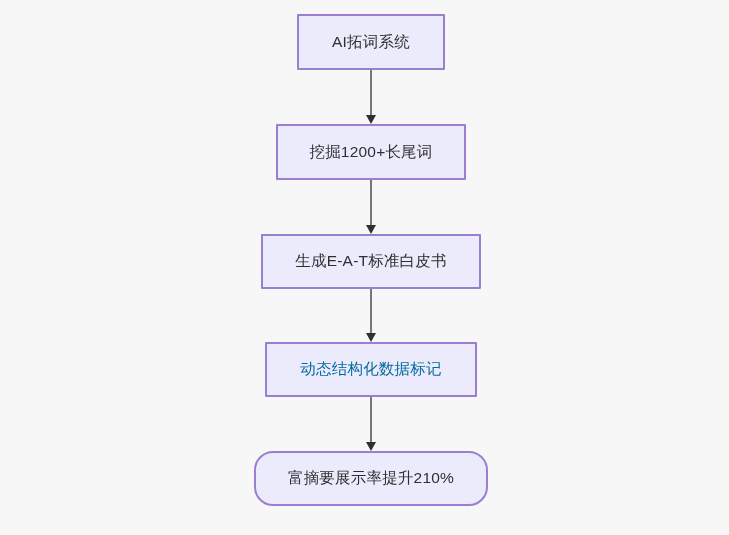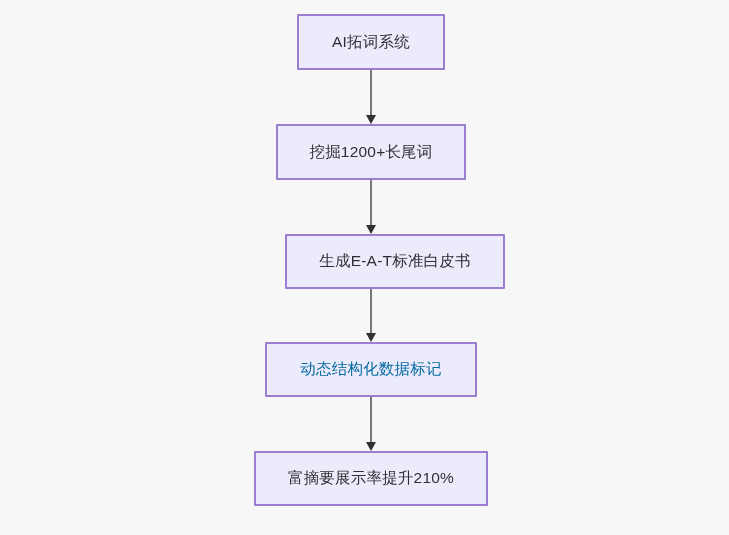--- a/index.html
+++ b/index.html
@@ -83,25 +83,25 @@
   </div>
 
   <div class="node" style="left: 297px; top: 14px; width: 148px; height: 56px; background: rgb(236, 235, 251); border-color: rgb(154, 127, 209); color: rgb(47, 47, 51);">
     <span class="node-label">AI拓词系统</span>
   </div>
 
   <div class="node" style="left: 276px; top: 124px; width: 190px; height: 56px; background: rgb(236, 235, 251); border-color: rgb(154, 127, 209); color: rgb(47, 47, 51);">
     <span class="node-label">挖掘1200+长尾词</span>
   </div>
 
-  <div class="node" style="left: 261px; top: 234px; width: 220px; height: 55px; background: rgb(236, 235, 251); border-color: rgb(154, 127, 209); color: rgb(47, 47, 51); margin-left: 24px;">
+  <div class="node" style="left: 261px; top: 234px; width: 220px; height: 55px; background: rgb(236, 235, 251); border-color: rgb(154, 127, 209); color: rgb(47, 47, 51);">
     <span class="node-label">生成E-A-T标准白皮书</span>
   </div>
 
   <div class="node" style="left: 265px; top: 342px; width: 212px; height: 55px; background: rgb(236, 235, 251); border-color: rgb(154, 127, 209); color: #0369a1;">
     <span class="node-label">动态结构化数据标记</span>
   </div>
 
-  <div class="node" style="left: 254px; top: 451px; width: 234px; height: 55px; background: rgb(236, 235, 251); border-color: rgb(154, 127, 209); color: rgb(47, 47, 51);">
+  <div class="node" style="left: 254px; top: 451px; width: 234px; height: 55px; background: rgb(236, 235, 251); border-color: rgb(154, 127, 209); color: rgb(47, 47, 51); border-radius: 19px;">
     <span class="node-label">富摘要展示率提升210%</span>
   </div>
 
 </div>
 
 </body></html>

